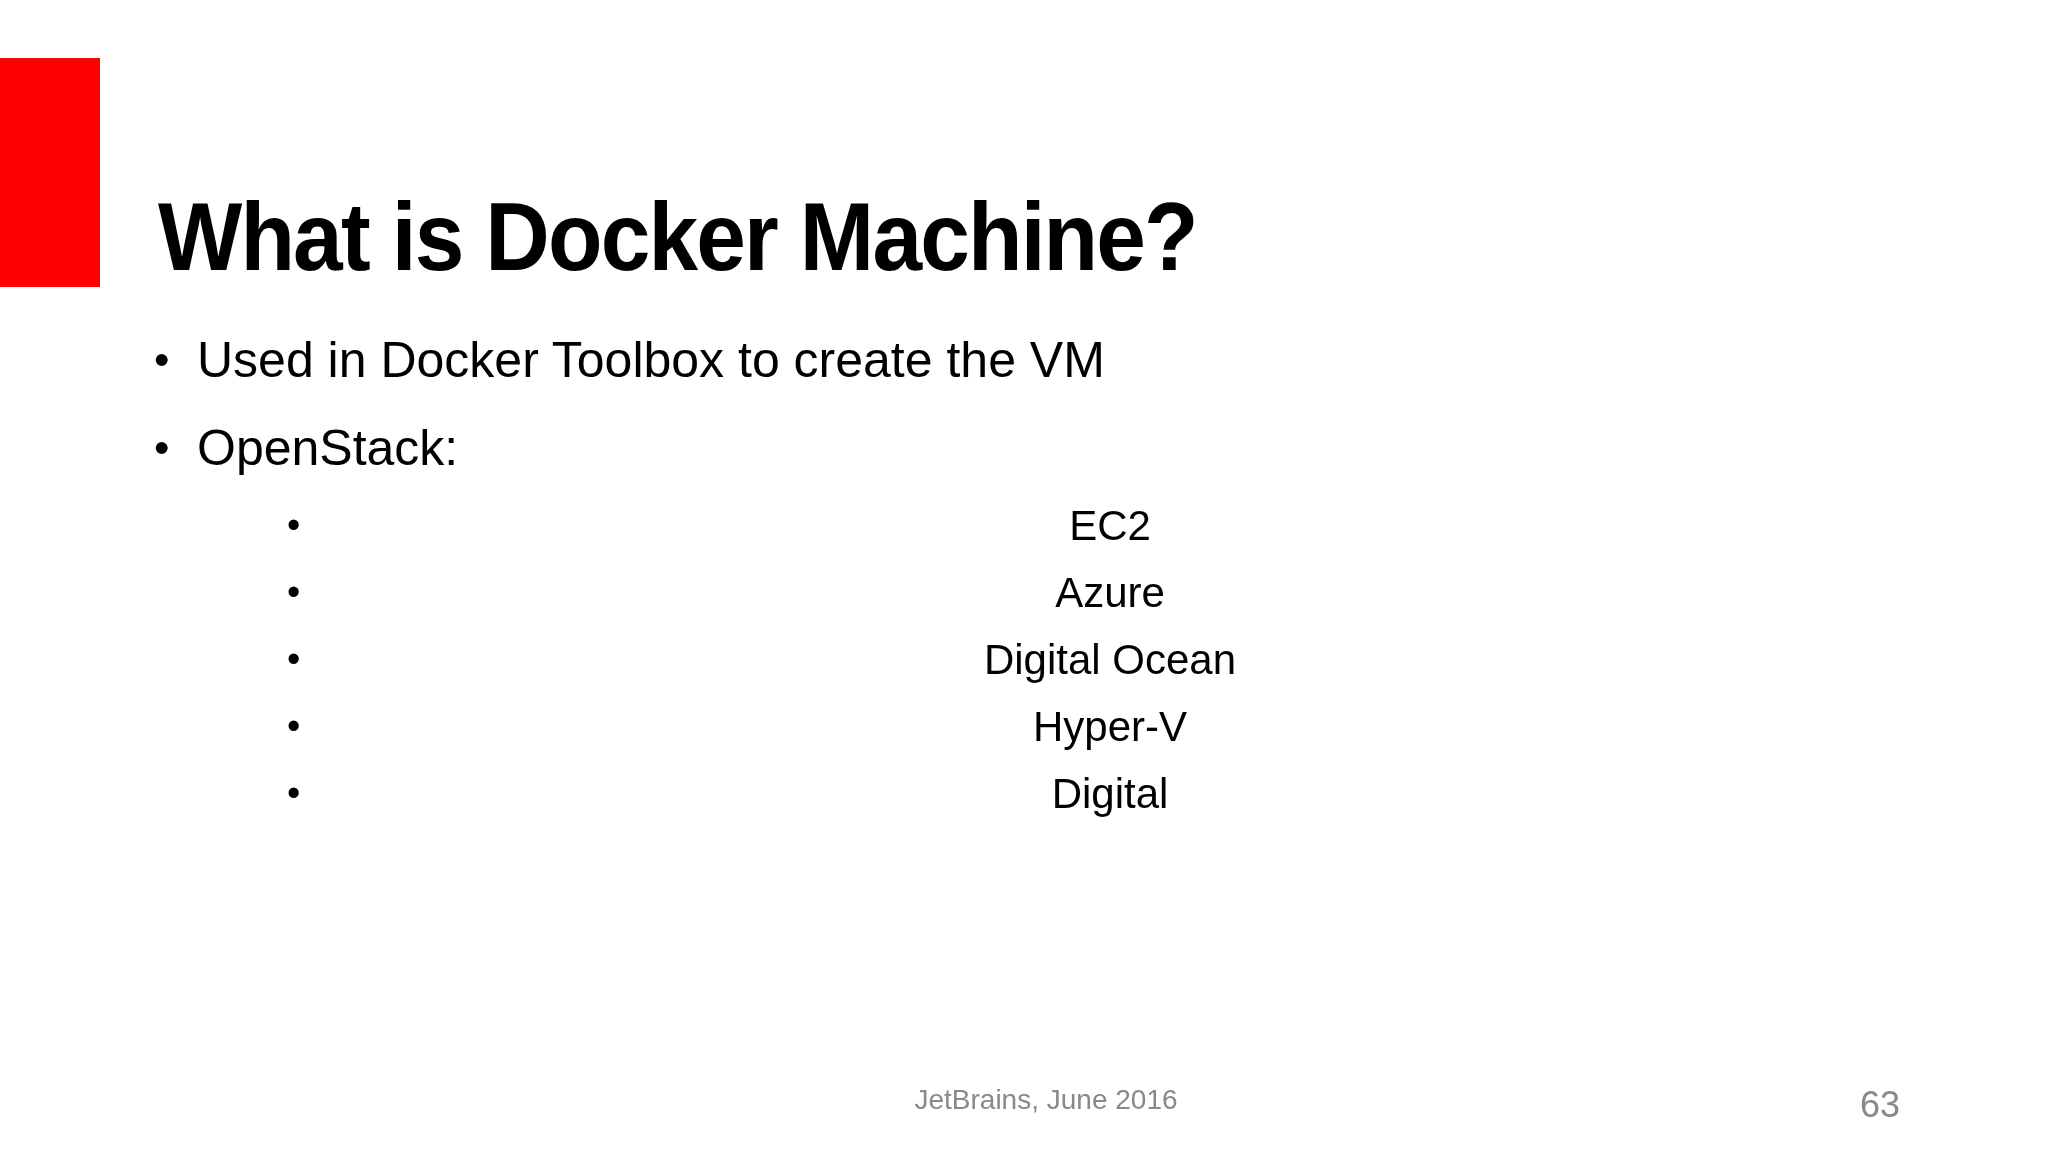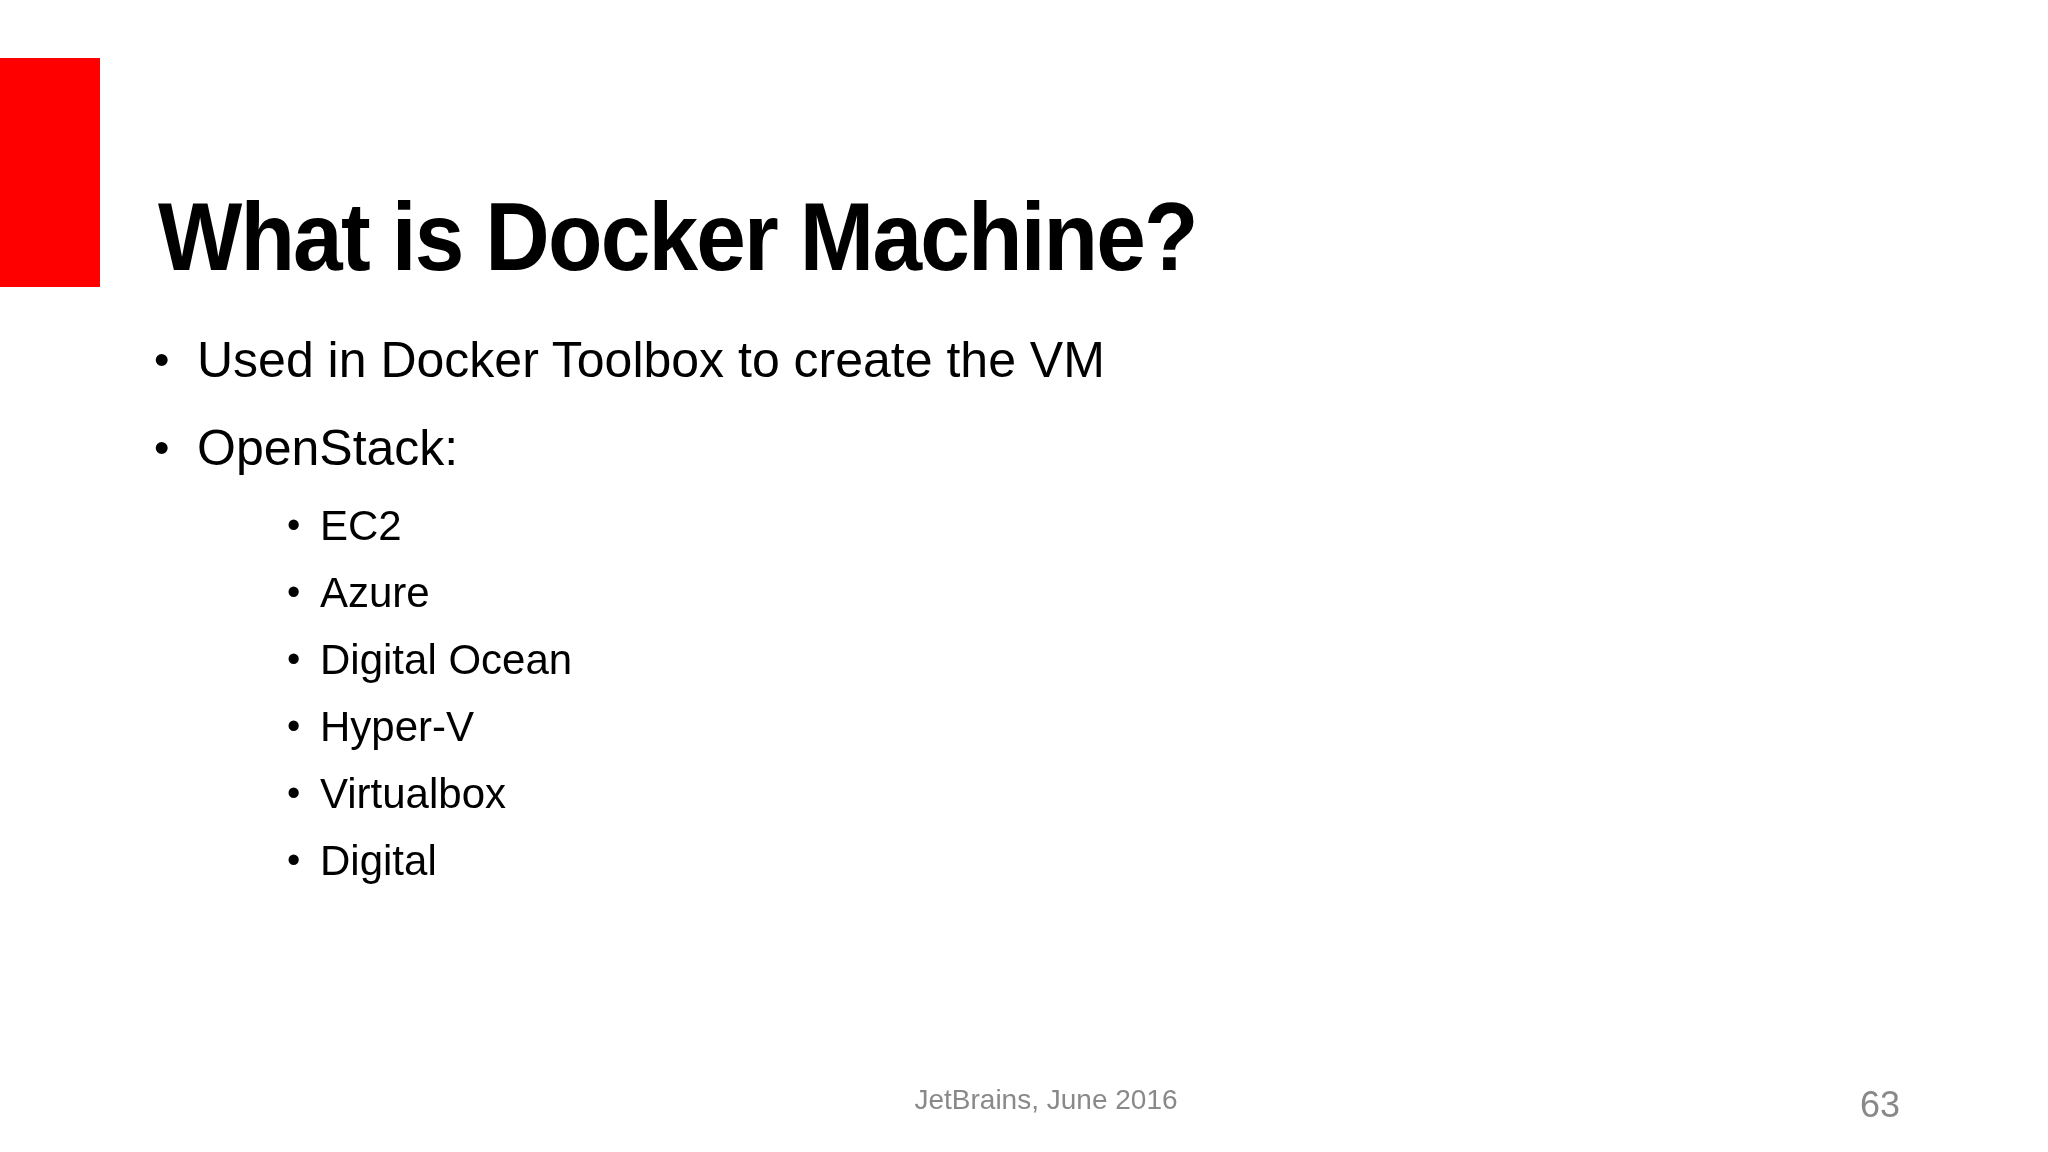--- a/index.html
+++ b/index.html
@@ -67,20 +67,21 @@
     list-style: none;
     margin: 0 0 0 90px;
     padding: 0;
     font-size: 42px;
     line-height: 67px;
   }
   ul.level2 > li {
     position: relative;
     padding-left: 33px;
     white-space: nowrap;
+    text-align: center;
   }
   ul.level2 > li::before {
     content: "\2022";
     position: absolute;
     left: 0;
     top: 0;
     font-size: 38px;
     line-height: 67px;
   }
   .footer-text {
@@ -115,21 +116,20 @@
   <div class="content">
     <ul class="level1">
       <li>Used in Docker Toolbox to create the VM</li>
       <li>
         <span>OpenStack:</span>
         <ul class="level2">
           <li>EC2</li>
           <li>Azure</li>
           <li>Digital Ocean</li>
           <li>Hyper-V</li>
-          <li>Virtualbox</li>
           <li>Digital</li>
         </ul>
       </li>
     </ul>
   </div>
 
   <div class="footer-text">JetBrains, June 2016</div>
 
   <div class="slide-number">63</div>
 

